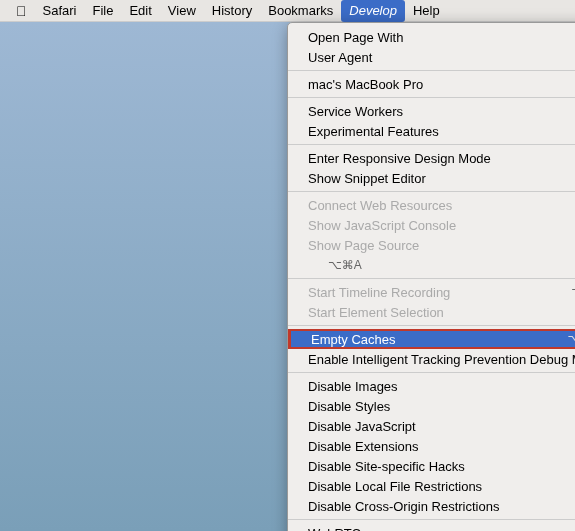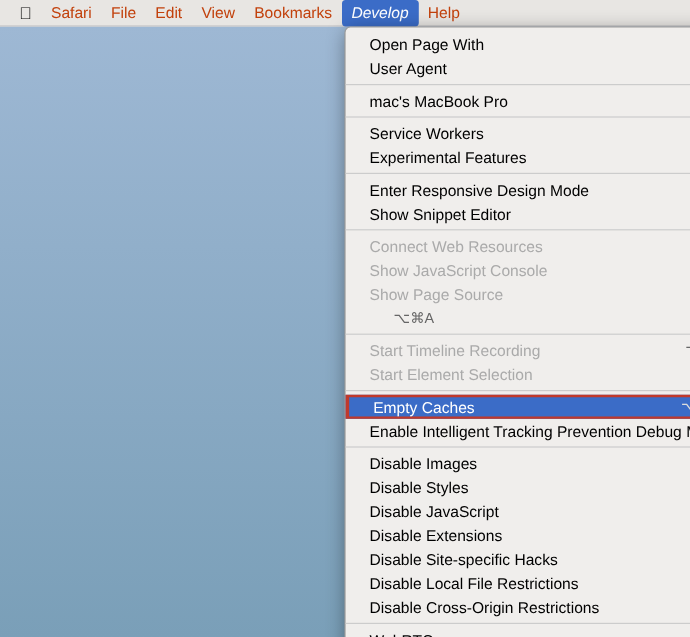--- a/index.html
+++ b/index.html
@@ -24,21 +24,21 @@
       border-bottom: 1px solid #ccc;
       position: relative;
       z-index: 100;
     }
     .menubar-item {
       padding: 0 8px;
       height: 22px;
       display: flex;
       align-items: center;
       font-size: 13px;
-      color: #c2410c;
+      color: #000000;
       cursor: default;
       white-space: nowrap;
     }
     .menubar-item.active {
       background: #3b6cc7;
       color: #fff;
       border-radius: 3px;
       font-style: italic;
     }
     .apple-logo {
@@ -114,20 +114,21 @@
   </style>
 </head>
 <body>
 
 <div class="menubar">
   <span class="apple-logo menubar-item"></span>
   <span class="menubar-item">Safari</span>
   <span class="menubar-item">File</span>
   <span class="menubar-item">Edit</span>
   <span class="menubar-item">View</span>
+  <span class="menubar-item">History</span>
   <span class="menubar-item">Bookmarks</span>
   <span class="menubar-item active">Develop</span>
   <span class="menubar-item">Help</span>
 </div>
 
 <div class="desktop"></div>
 
 <div class="dropdown">
 
   <div class="menu-item has-submenu">

